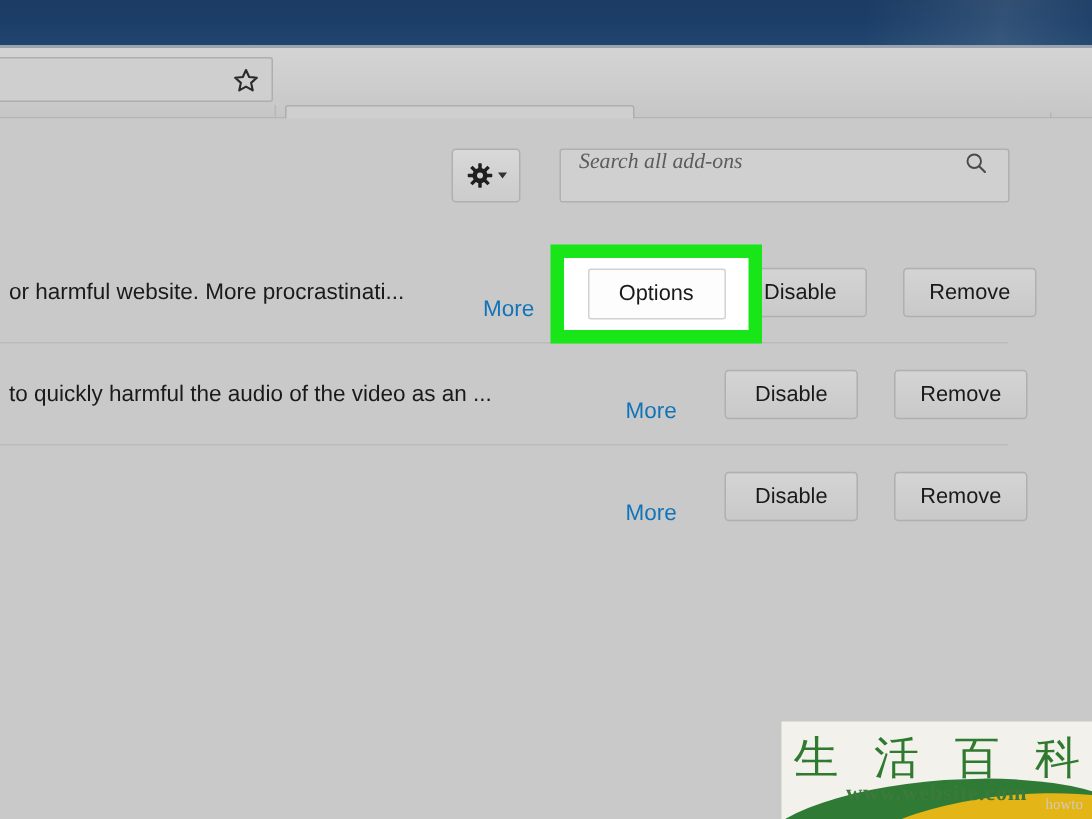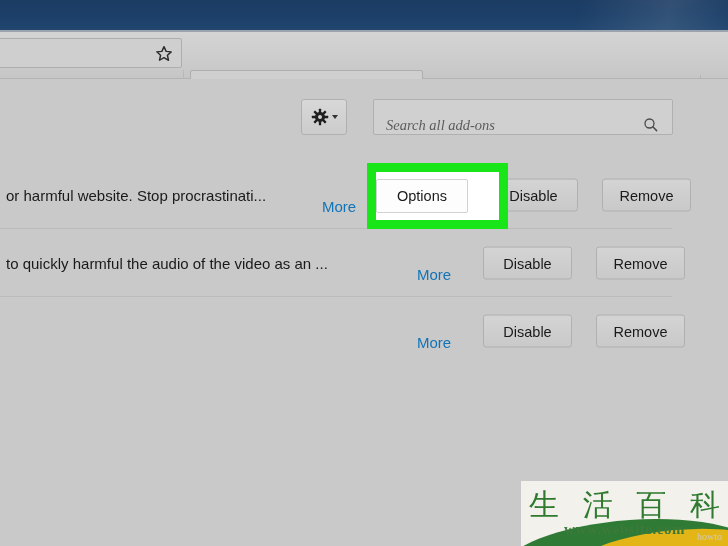--- a/index.html
+++ b/index.html
@@ -141,21 +141,21 @@
   }
   .addon-search {
     position: absolute;
     left: 373px; top: 0;
     width: 300px; height: 36px;
     background: #d0d0d0;
     border: 1px solid #b0b0b0;
     border-radius: 2px;
     box-sizing: border-box;
     display: flex;
-    align-items: flex-end;
+    align-items: flex-start;
   }
   .addon-search-text {
     margin-left: 12px;
     font-size: 14.5px;
     color: #5c5c5c;
     font-family: "Liberation Serif", serif;
     font-style: italic;
     flex: 1 1 auto;
   }
   .addon-search-mag {
@@ -234,20 +234,21 @@
     z-index: 5;
     box-sizing: border-box;
     padding: 9px;
   }
   .highlight-inner {
     width: 100%; height: 100%;
     background: #ffffff;
     box-sizing: border-box;
     display: flex;
     align-items: center;
+    justify-content: center;
   }
   .options-btn {
     width: 92px;
     height: 34px;
     background: #fdfdfd;
     border: 1px solid #d2d2d2;
     border-radius: 2px;
     box-sizing: border-box;
     display: flex;
     align-items: center;
@@ -424,21 +425,21 @@
           <circle cx="10" cy="10" r="6" fill="none" stroke="#4a4a4a" stroke-width="1.7"></circle>
           <line x1="14.4" y1="14.4" x2="19.5" y2="19.5" stroke="#4a4a4a" stroke-width="1.9" stroke-linecap="round"></line>
         </svg>
       </span>
     </div>
   </div>
 
   <div class="addon-list">
 
     <div class="addon-row">
-      <span class="addon-desc">or harmful website. Stop procrastinati...</span>
+      <span class="addon-desc">or harmful website. More procrastinati...</span>
       <span class="more-link" style="left:322px;top:66%;">More</span>
       <div class="row-actions" style="left:489px;">
         <div class="act-btn">Disable</div>
         <div class="act-btn">Remove</div>
       </div>
       <div class="rule"></div>
     </div>
 
     <div class="addon-row">
       <span class="addon-desc">to quickly harmful the audio of the video as an ...</span>

